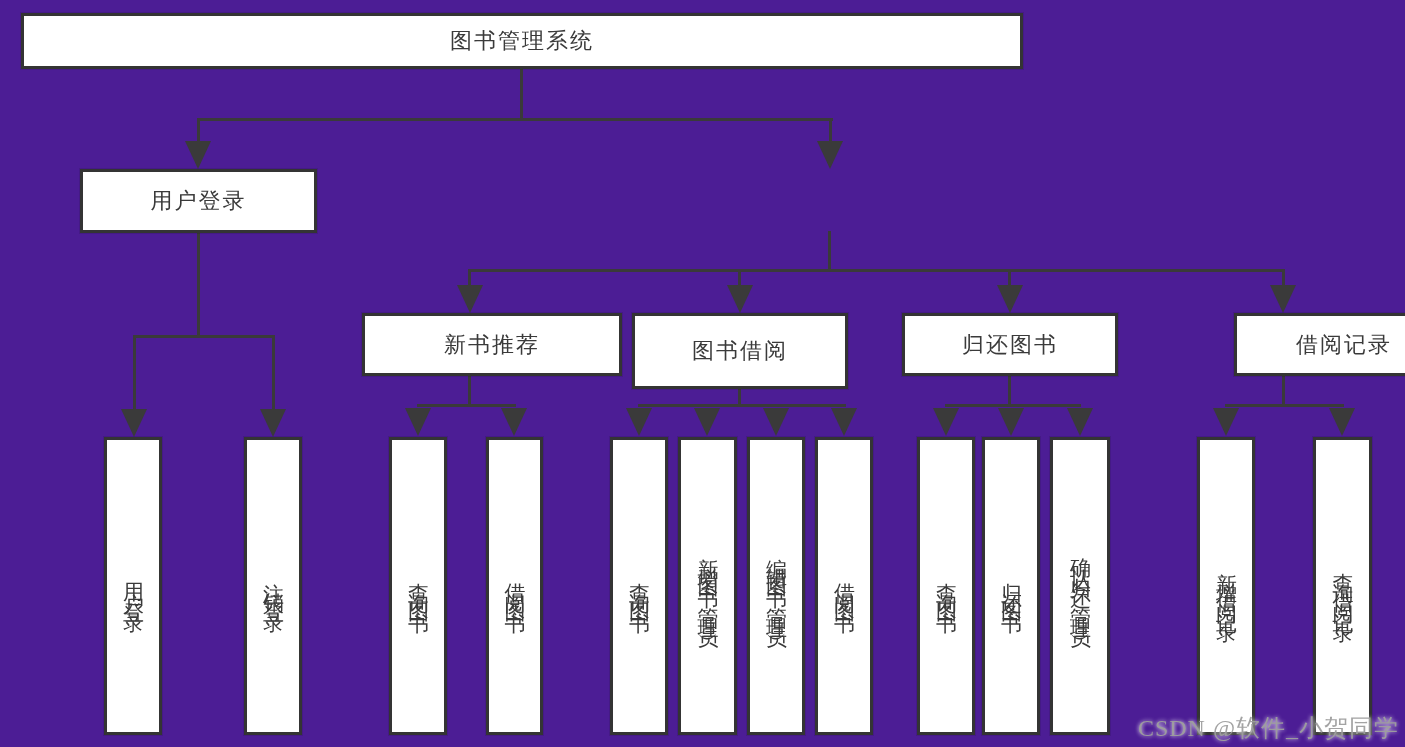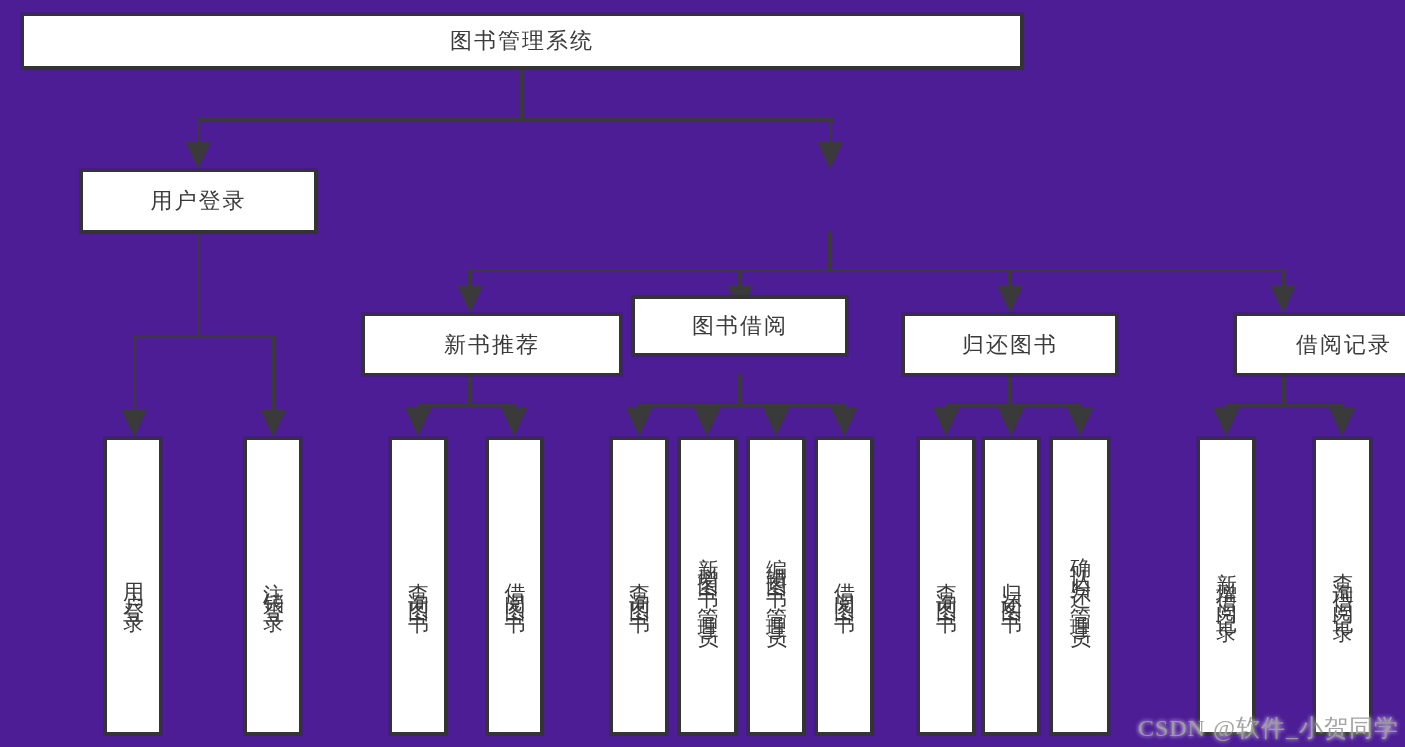--- a/index.html
+++ b/index.html
@@ -89,21 +89,21 @@
     <span>图书管理系统</span>
   </div>
 
   <div class="box" style="left:80px;top:169px;width:237px;height:64px">
     <span>用户登录</span>
   </div>
 
   <div class="box" style="left:362px;top:313px;width:260px;height:63px">
     <span>新书推荐</span>
   </div>
-  <div class="box" style="left:632px;top:296px;width:216px;height:60px">
+  <div class="box" style="left:632px;top:313px;width:216px;height:76px">
     <span>图书借阅</span>
   </div>
   <div class="box" style="left:902px;top:313px;width:216px;height:63px">
     <span>归还图书</span>
   </div>
   <div class="box" style="left:1234px;top:313px;width:220px;height:63px">
     <span>借阅记录</span>
   </div>
 
   <div class="box vbox" style="left:104px;top:437px;width:58px;height:298px">

